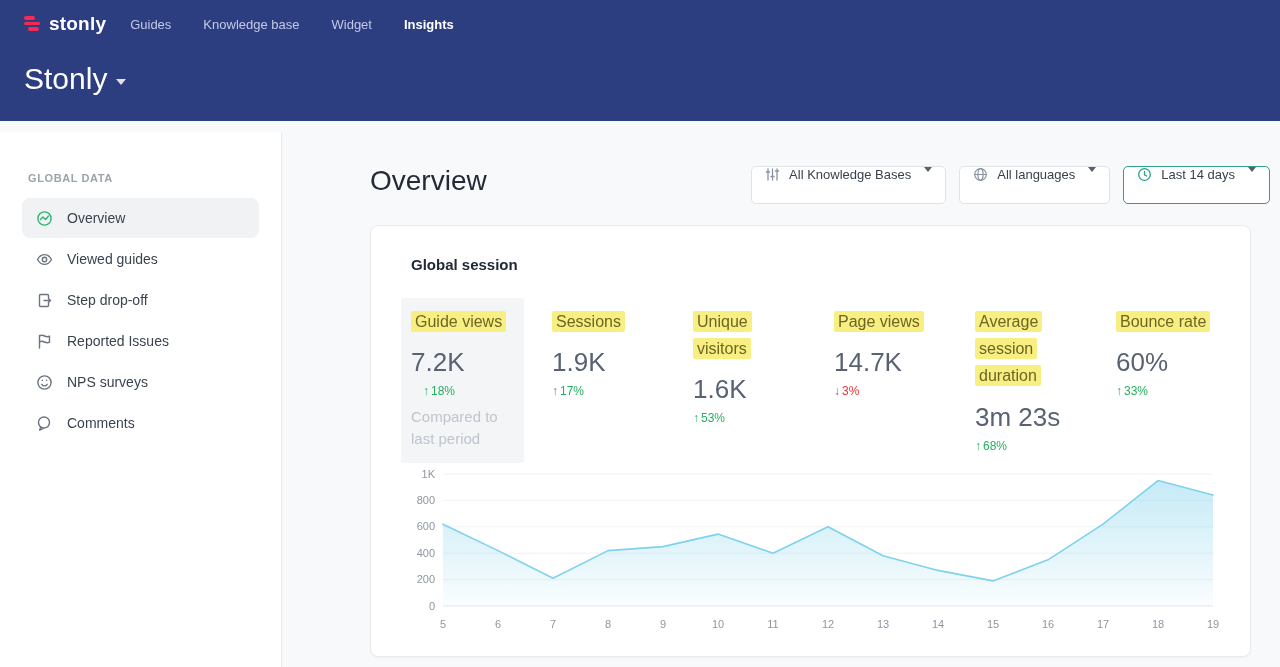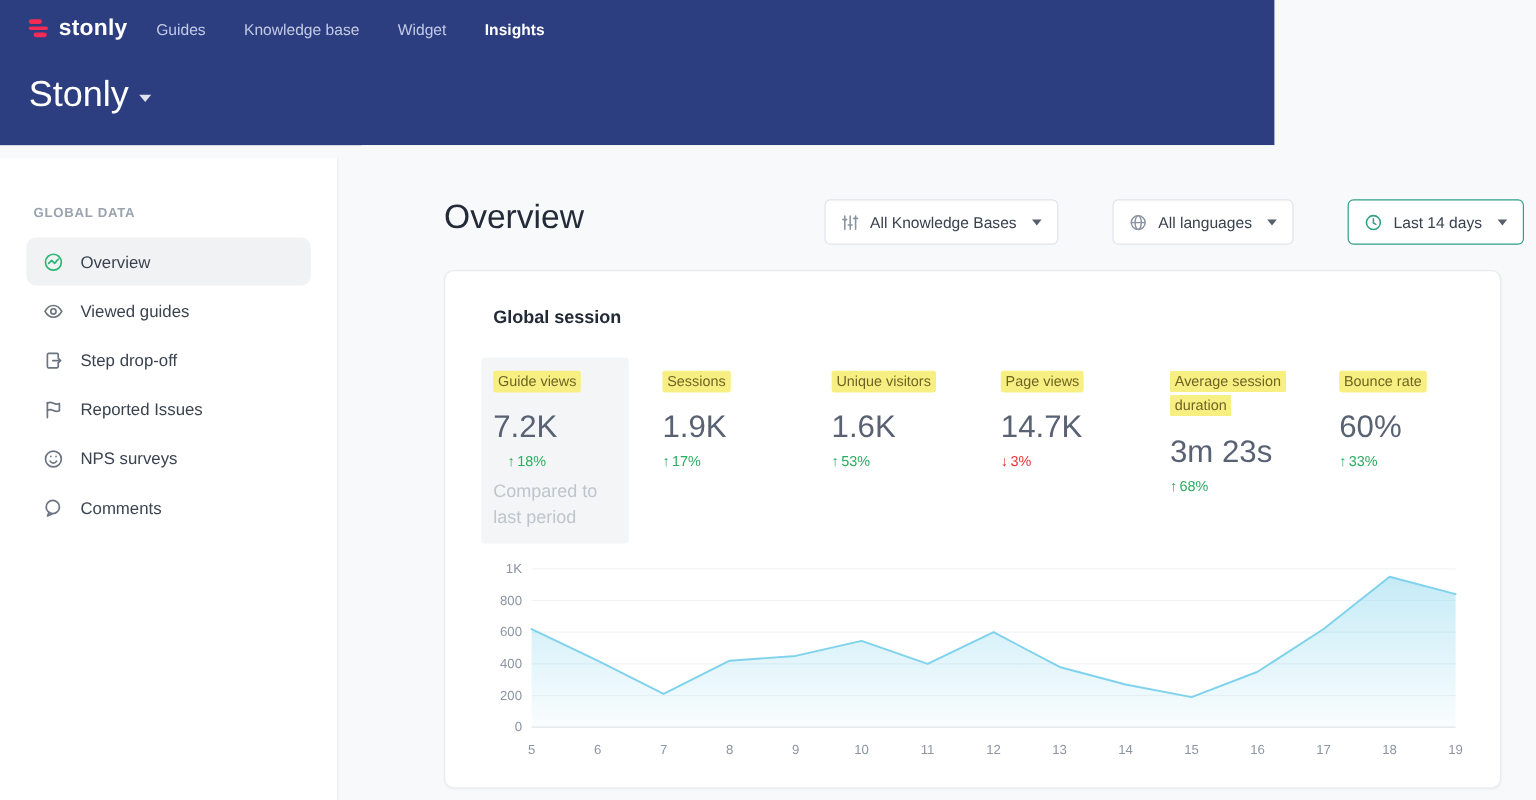--- a/index.html
+++ b/index.html
@@ -1,20 +1,20 @@
 <!DOCTYPE html>
 <html><head>
 <meta charset="utf-8">
 <style>
   * { margin:0; padding:0; box-sizing:border-box; }
   html,body { width:1280px; height:667px; overflow:hidden;
     font-family:"Liberation Sans", sans-serif; background:#f8f9fb; }
 
   
-  .header { position:absolute; top:0; left:0; width:1062px; height:121px;
+  .header { position:absolute; top:0; left:0; width:1280px; height:121px;
     background:#2c3d80; color:#fff; }
   .topnav { position:absolute; top:8px; left:24px; right:24px; height:32px;
     display:flex; align-items:center; }
   .logo { display:flex; align-items:center; gap:7px; cursor:pointer; }
   .logo-icon { width:18px; height:16px; position:relative; }
   .logo-icon span { display:block; height:3.5px; border-radius:2px; background:#f62b54; margin-bottom:2.2px; }
   .logo-icon span:nth-child(1){ width:11px; }
   .logo-icon span:nth-child(2){ width:16px; }
   .logo-icon span:nth-child(3){ width:11px; margin-left:4px; }
   .logo-text { font-size:19px; font-weight:bold; letter-spacing:0.2px; }
@@ -35,36 +35,36 @@
     margin:1px 22px; padding:0 14px; border-radius:8px; cursor:pointer;
     font-size:14px; color:#3a434f; }
   .side-item.active { background:#f1f2f4; }
   .side-item svg { flex:0 0 auto; }
 
   
   .main { position:absolute; top:121px; left:301px; right:0; bottom:0; background:#f8f9fb; }
   .page-title { position:absolute; top:44px; left:69px; font-size:28px; color:#222b37; }
   .filters { position:absolute; top:45px; right:10px; display:flex; gap:13px; }
   .filter-btn { height:38px; background:#fff; border:1px solid #dfe3e8; border-radius:5px;
-    display:flex; align-items:center; gap:9px; padding:0 13px; font-size:13px; color:#39424e;
-    cursor:pointer;margin-left:32px; }
+    display:flex; gap:9px; padding:0 13px; font-size:13px; color:#39424e;
+    cursor:pointer; }
   .filter-btn.range { border:1px solid #2fa085; }
   .chev { width:0; height:0; border-left:4px solid transparent; border-right:4px solid transparent;
     border-top:5px solid #57606c; margin-left:4px; }
 
   
   .card { position:absolute; top:104px; left:69px; width:881px; height:432px;
     background:#fff; border:1px solid #e9ebef; border-radius:8px;
     box-shadow:0 1px 2px rgba(30,40,60,0.04); }
   .card-title { position:absolute; top:30px; left:40px; font-size:15px; font-weight:bold; color:#212a36; }
 
   .metrics { position:absolute; top:72px; left:30px; display:flex; gap:18px; }
   .metric { width:123px; padding:10px; border-radius:3px; cursor:pointer; }
   .metric.selected { background:#f4f5f7; }
-  .chip { display:inline; font-size:12px; color:#6e6524; background:#f8ef82;
+  .chip { display:inline; font-size:16px; color:#6e6524; background:#f8ef82;
     padding:2px 4px; line-height:1.7; border-radius:2px; -webkit-box-decoration-break:clone; box-decoration-break:clone; }
   .mval { margin-top:12px; font-size:26px; color:#596273; }
   .mdelta { margin-top:6px; font-size:12px; font-weight:bold; }
   .mdelta .pct { font-weight:normal; margin-left:2px; }
   .mnote { margin-top:8px; font-size:15px; line-height:1.45; color:#bfc5cd; }
   .mnote:empty { display:none; }
 
   .chart-wrap { position:absolute; top:238px; left:30px; width:820px; height:172px; }
 </style>
 </head>

